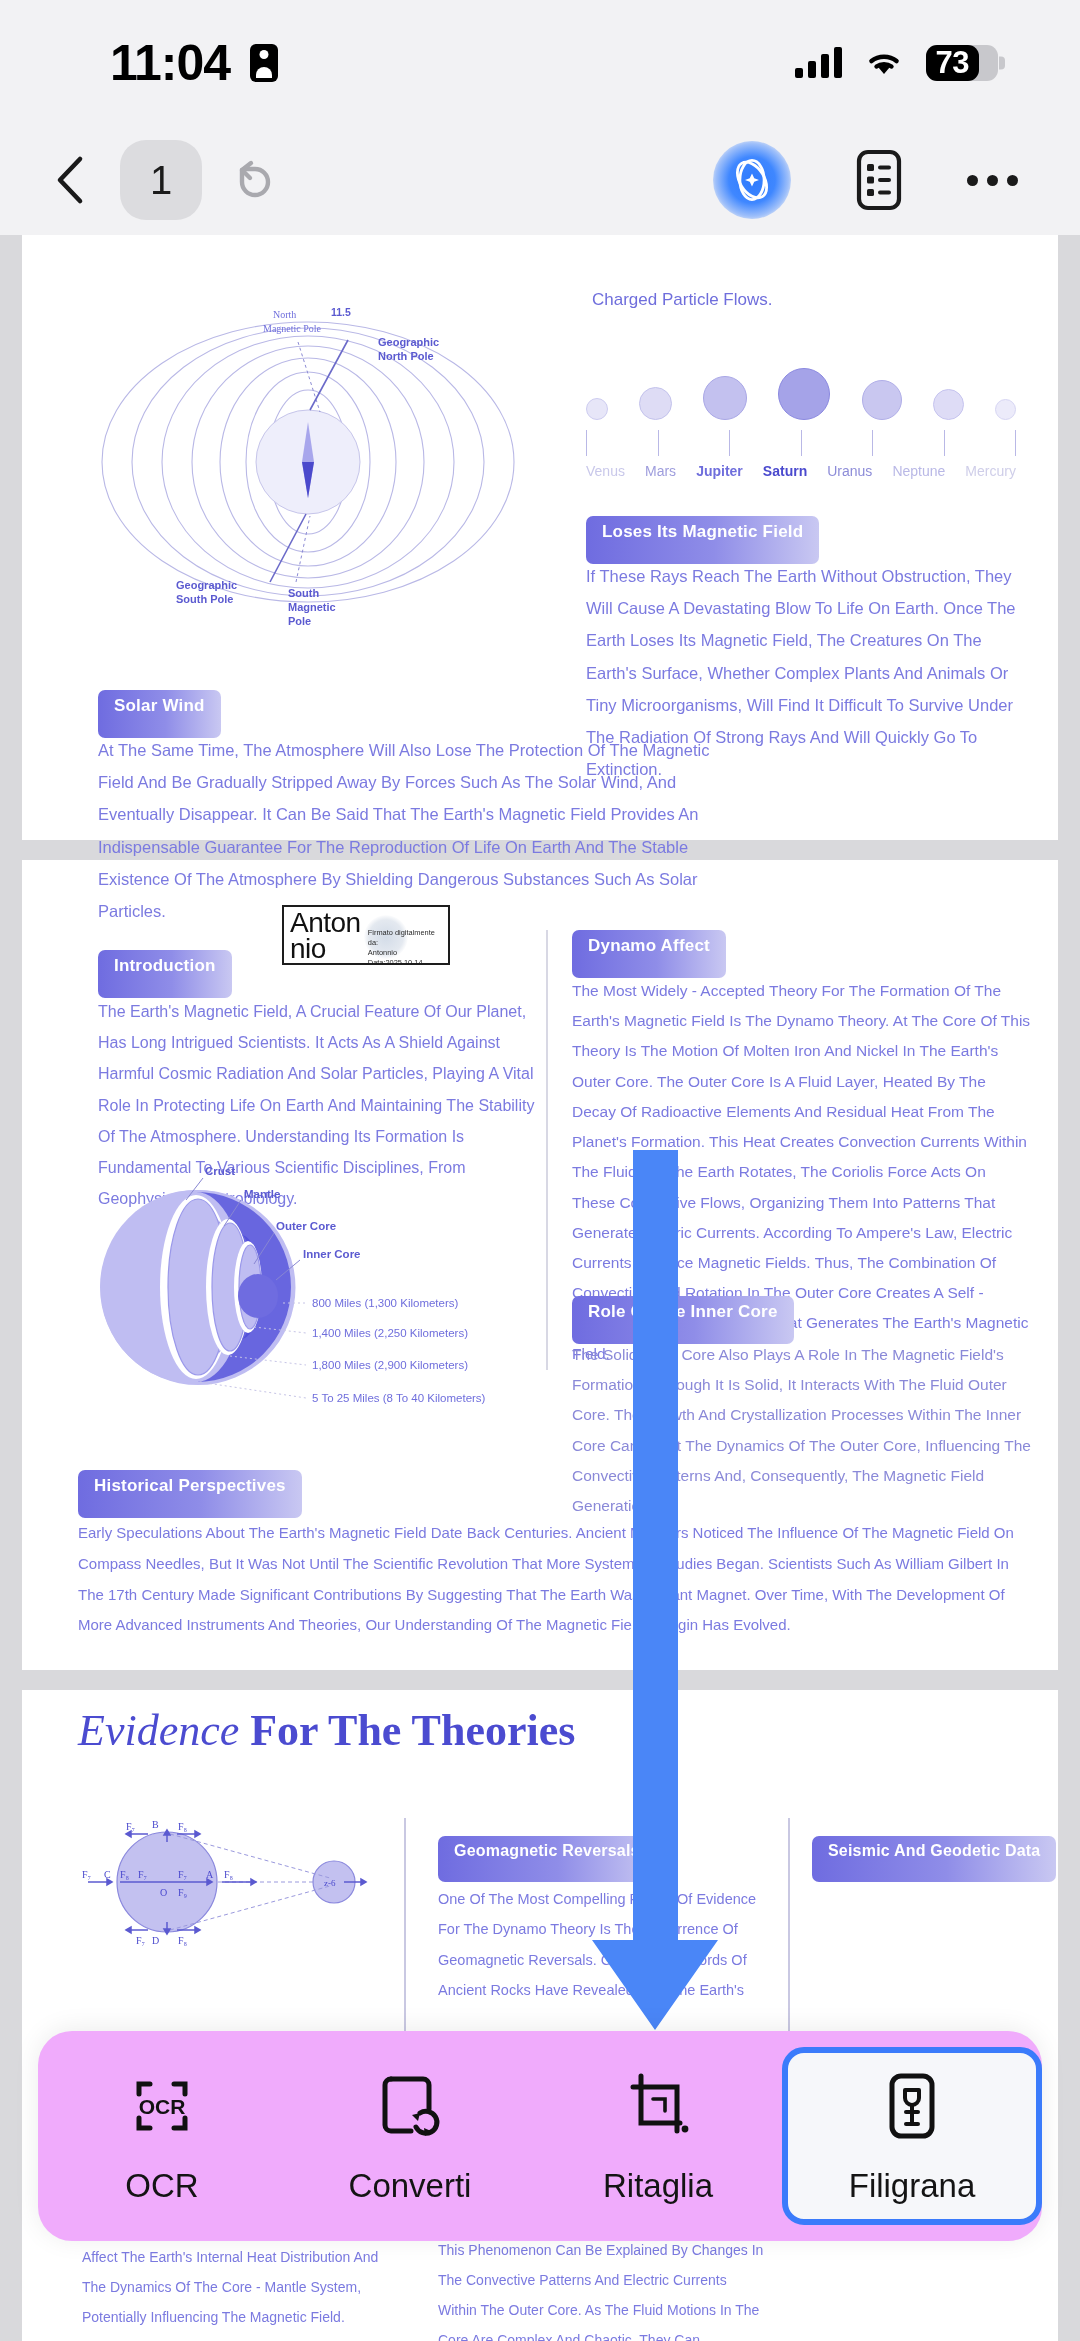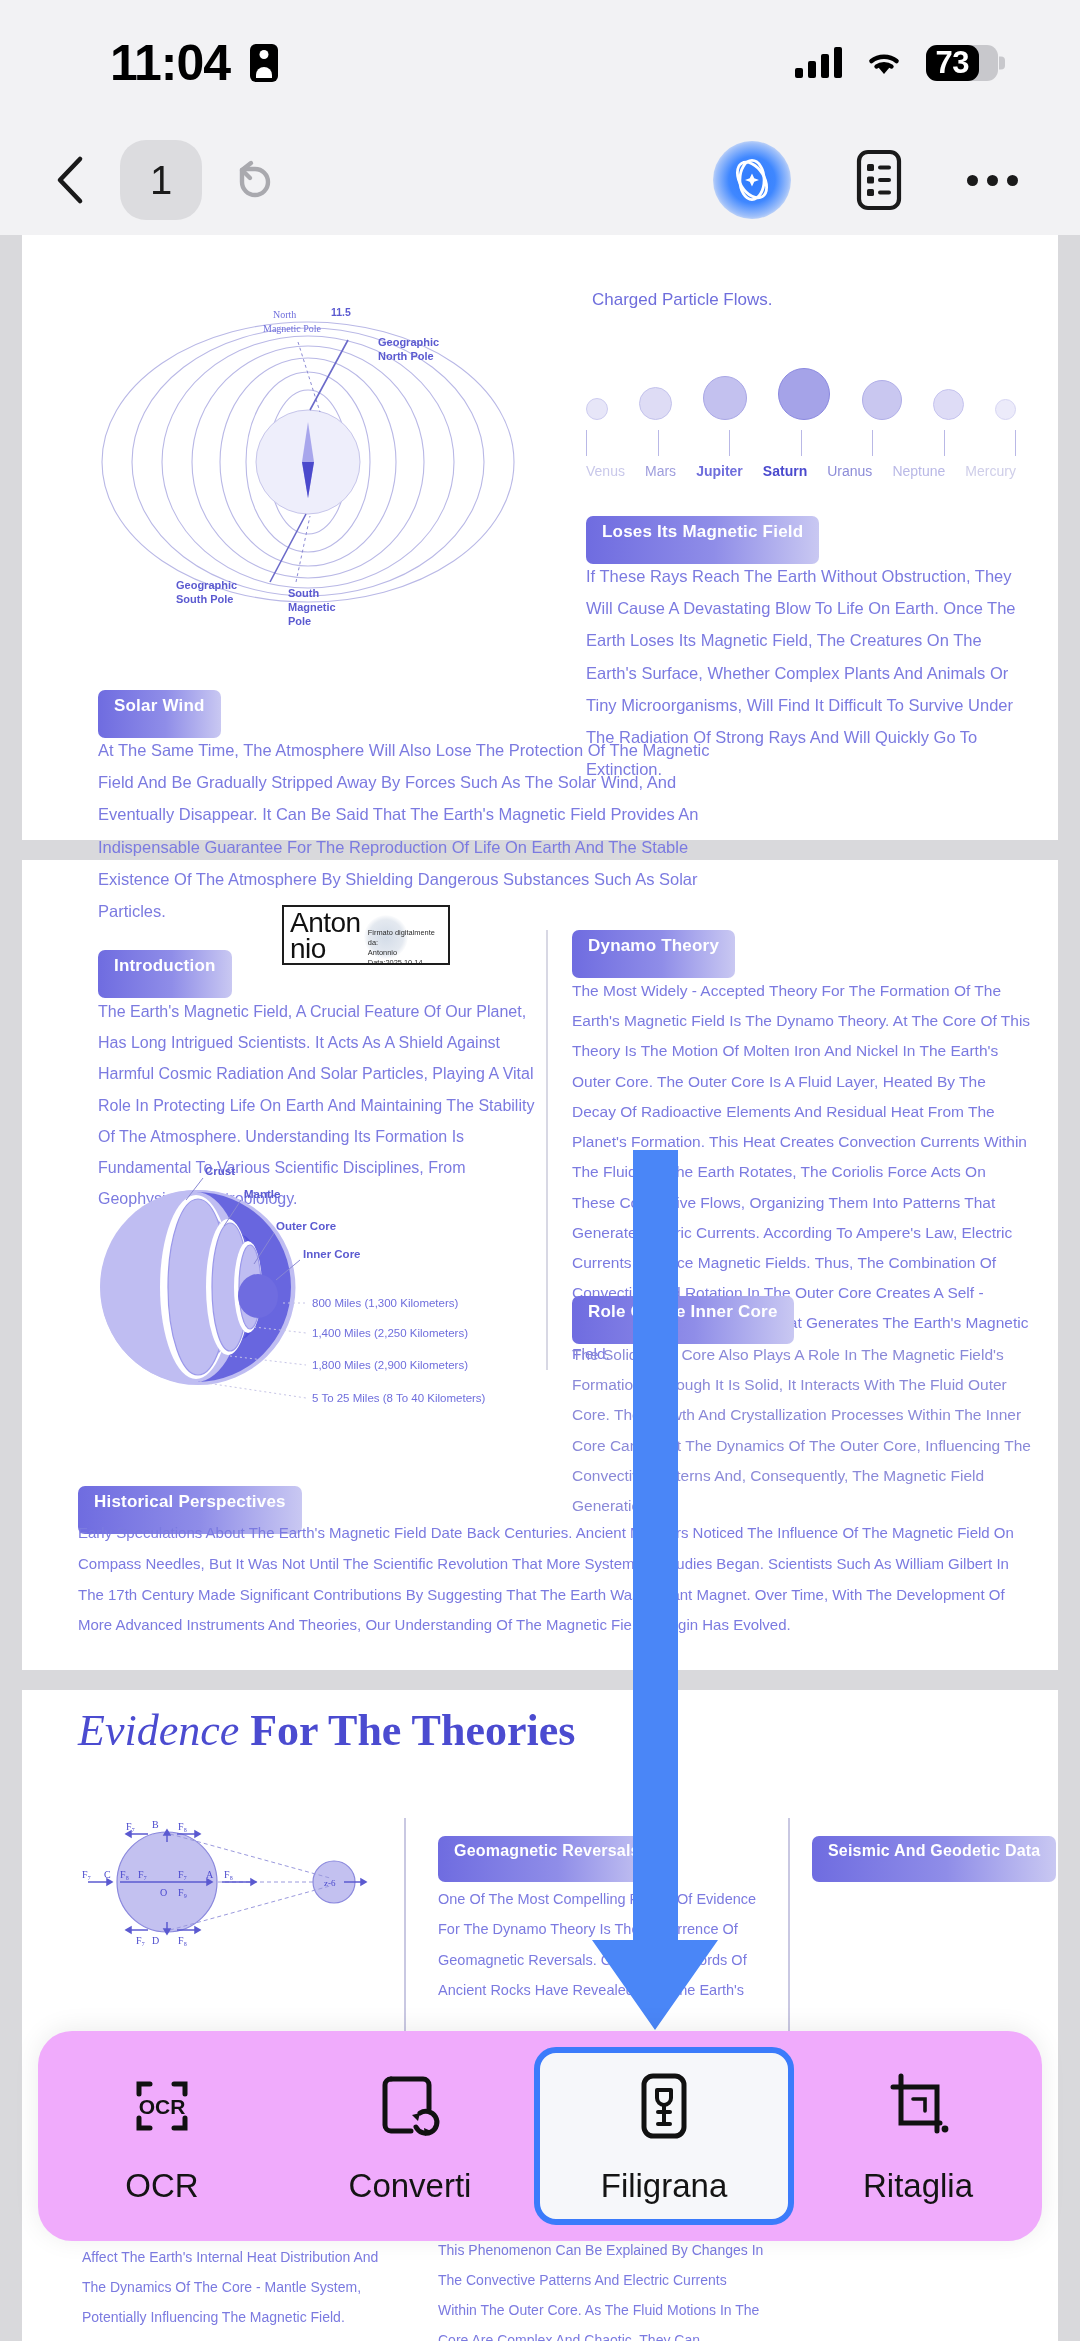--- a/index.html
+++ b/index.html
@@ -130,21 +130,21 @@
     z-index:1;
   }
   .pb-chipIntro { position:absolute; left:98px; top:950px; font-size:17px; }
   .pb-intro { position:absolute; left:98px; top:996px; width:440px; font-size:16px; }
   .pb-divider { position:absolute; left:546px; top:930px; width:1.5px; height:440px; background:#d8d8e4; }
   .pb-chipDyn { position:absolute; left:572px; top:930px; font-size:17px; }
   .pb-dyn { position:absolute; left:572px; top:976px; width:460px; font-size:15.5px; }
   .earth-svg { position:absolute; left:78px; top:1160px; }
   .pb-chipCore { position:absolute; left:572px; top:1296px; font-size:17px; }
   .pb-core { position:absolute; left:572px; top:1340px; width:460px; font-size:15.5px; }
-  .pb-chipHist { position:absolute; left:78px; top:1470px; font-size:17px;margin-top:16px; }
+  .pb-chipHist { position:absolute; left:78px; top:1470px; font-size:17px; }
   .pb-hist { position:absolute; left:78px; top:1518px; width:940px; font-size:15px; line-height:2.05; }
 
   
   .pc-title { position:absolute; left:78px; top:1705px; font-family:"Liberation Serif", serif; font-size:44px; color:#4b4bd0; }
   .pc-title .ital { font-style:italic; font-weight:400; }
   .pc-title .bold { font-weight:700; }
   .forces-svg { position:absolute; left:82px; top:1810px; }
   .pc-div1 { position:absolute; left:404px; top:1818px; width:1.5px; height:330px; background:#c9c8e2; }
   .pc-div2 { position:absolute; left:788px; top:1818px; width:1.5px; height:330px; background:#c9c8e2; }
   .pc-chipGeo { position:absolute; left:438px; top:1836px; font-size:16px; }
@@ -344,21 +344,21 @@
   </div>
 
   <div class="pb-chipIntro">
     <span class="chip">Introduction</span>
   </div>
   <div class="pb-intro body-txt">The Earth's Magnetic Field, A Crucial Feature Of Our Planet, Has Long Intrigued Scientists. It Acts As A Shield Against Harmful Cosmic Radiation And Solar Particles, Playing A Vital Role In Protecting Life On Earth And Maintaining The Stability Of The Atmosphere. Understanding Its Formation Is Fundamental To Various Scientific Disciplines, From Geophysics To Astrobiology.</div>
 
   <div class="pb-divider"></div>
 
   <div class="pb-chipDyn">
-    <span class="chip">Dynamo Theory</span>
+    <span class="chip">Dynamo Affect</span>
   </div>
   <div class="pb-dyn body-txt">The Most Widely - Accepted Theory For The Formation Of The Earth's Magnetic Field Is The Dynamo Theory. At The Core Of This Theory Is The Motion Of Molten Iron And Nickel In The Earth's Outer Core. The Outer Core Is A Fluid Layer, Heated By The Decay Of Radioactive Elements And Residual Heat From The Planet's Formation. This Heat Creates Convection Currents Within The Fluid. As The Earth Rotates, The Coriolis Force Acts On These Convective Flows, Organizing Them Into Patterns That Generate Electric Currents. According To Ampere's Law, Electric Currents Produce Magnetic Fields. Thus, The Combination Of Convection And Rotation In The Outer Core Creates A Self - Sustaining Dynamo Process That Generates The Earth's Magnetic Field.</div>
 
   <svg class="earth-svg" width="440" height="255" viewBox="0 0 440 255">
     <path d="M120 30 a95 95 0 0 0 0 195 L120 225 a95 95 0 0 0 0 -195 Z" fill="#bfbdf2"></path>
     <ellipse cx="118" cy="127" rx="96" ry="97" fill="#bfbdf2"></ellipse>
     <path d="M118 32 a95 95 0 0 1 0 190 a48 95 0 0 0 0 -190 Z" fill="#4b49d8" opacity=".75"></path>
     <ellipse cx="118" cy="127" rx="36" ry="92" fill="#fff"></ellipse>
     <ellipse cx="120" cy="127" rx="30" ry="88" fill="#bfbdf2" stroke="#9a98ea" stroke-width="1.2"></ellipse>
     <path d="M140 60 a30 72 0 0 1 0 134 a18 72 0 0 0 0 -134 Z" fill="#4b49d8" opacity=".7"></path>
@@ -502,33 +502,33 @@
     <svg class="tool-ico" viewBox="0 0 78 78">
       <path d="M20 12 L52 12 a6 6 0 0 1 6 6 L58 42" stroke="#111" stroke-width="5" fill="none" stroke-linecap="round"></path>
       <path d="M20 12 a6 6 0 0 0 -6 6 L14 58 a6 6 0 0 0 6 6 L40 64" stroke="#111" stroke-width="5" fill="none" stroke-linecap="round"></path>
       <path d="M49 46 a11 11 0 1 1 -4 14" stroke="#111" stroke-width="5" fill="none" stroke-linecap="round"></path>
       <path d="M49 46 l-8 2 l6 6 Z" fill="#111"></path>
       <path d="M60 64 l-7 -3 l1 8 Z" fill="#111"></path>
     </svg>
     <span class="tool-label">Converti</span>
   </div>
 
+  <div class="tool">
+    <svg class="tool-ico" viewBox="0 0 78 78">
+      <path d="M22 9 L22 56 L61 56" stroke="#111" stroke-width="5" fill="none" stroke-linecap="round"></path>
+      <path d="M14 20 L58 20 L58 64" stroke="#111" stroke-width="5" fill="none" stroke-linecap="round"></path>
+      <path d="M34 32 L46 32 L46 44" stroke="#111" stroke-width="3.6" fill="none" stroke-linecap="round"></path>
+      <circle cx="66" cy="62" r="3.4" fill="#111"></circle>
+    </svg>
+    <span class="tool-label">Ritaglia</span>
+  </div>
+
   <div class="tool sel">
     <svg class="tool-ico" viewBox="0 0 78 78">
       <rect x="19" y="9" width="40" height="60" rx="9" stroke="#111" stroke-width="5" fill="none"></rect>
       <path d="M32 23 L46 23 L46 31 a7 7 0 0 1 -14 0 Z" stroke="#111" stroke-width="4" fill="none" stroke-linejoin="round"></path>
       <line x1="39" y1="38" x2="39" y2="57" stroke="#111" stroke-width="4" stroke-linecap="round"></line>
       <line x1="33" y1="45" x2="45" y2="45" stroke="#111" stroke-width="4" stroke-linecap="round"></line>
       <line x1="33" y1="57" x2="45" y2="57" stroke="#111" stroke-width="4" stroke-linecap="round"></line>
     </svg>
     <span class="tool-label">Filigrana</span>
   </div>
-
-  <div class="tool">
-    <svg class="tool-ico" viewBox="0 0 78 78">
-      <path d="M22 9 L22 56 L61 56" stroke="#111" stroke-width="5" fill="none" stroke-linecap="round"></path>
-      <path d="M14 20 L58 20 L58 64" stroke="#111" stroke-width="5" fill="none" stroke-linecap="round"></path>
-      <path d="M34 32 L46 32 L46 44" stroke="#111" stroke-width="3.6" fill="none" stroke-linecap="round"></path>
-      <circle cx="66" cy="62" r="3.4" fill="#111"></circle>
-    </svg>
-    <span class="tool-label">Ritaglia</span>
-  </div>
 </div>
 
 </body></html>

